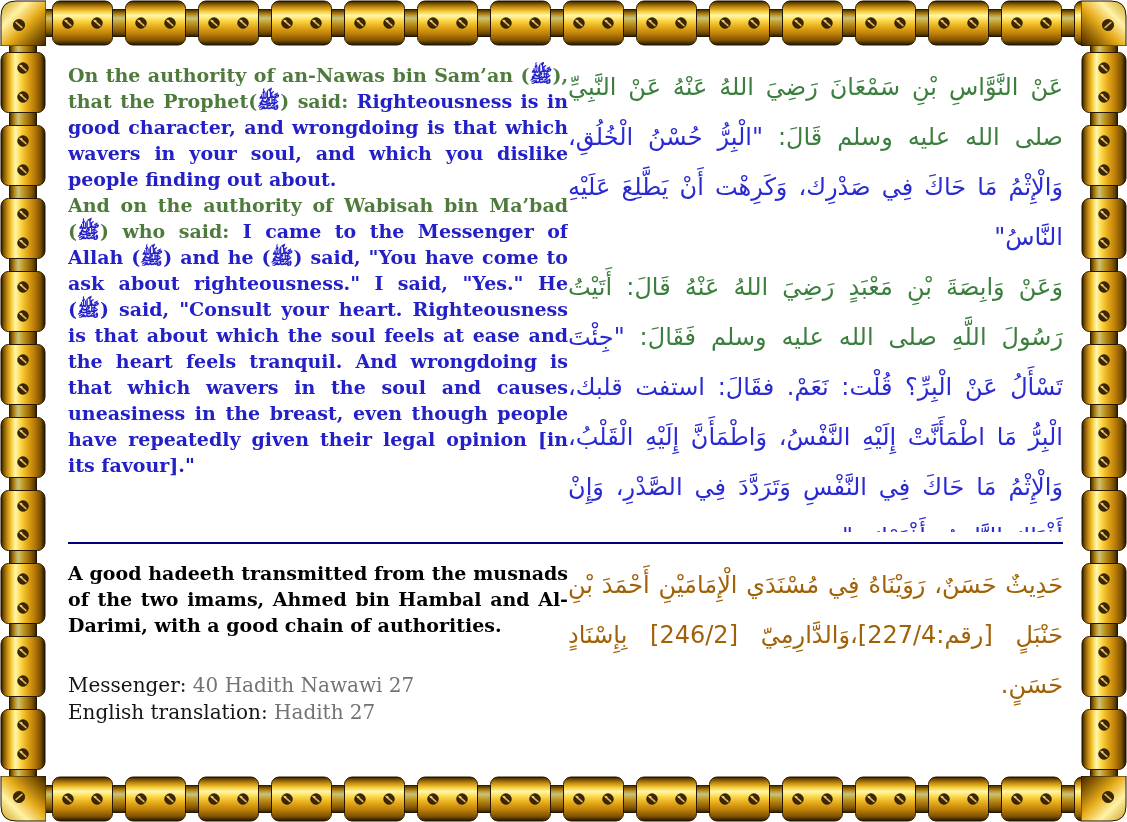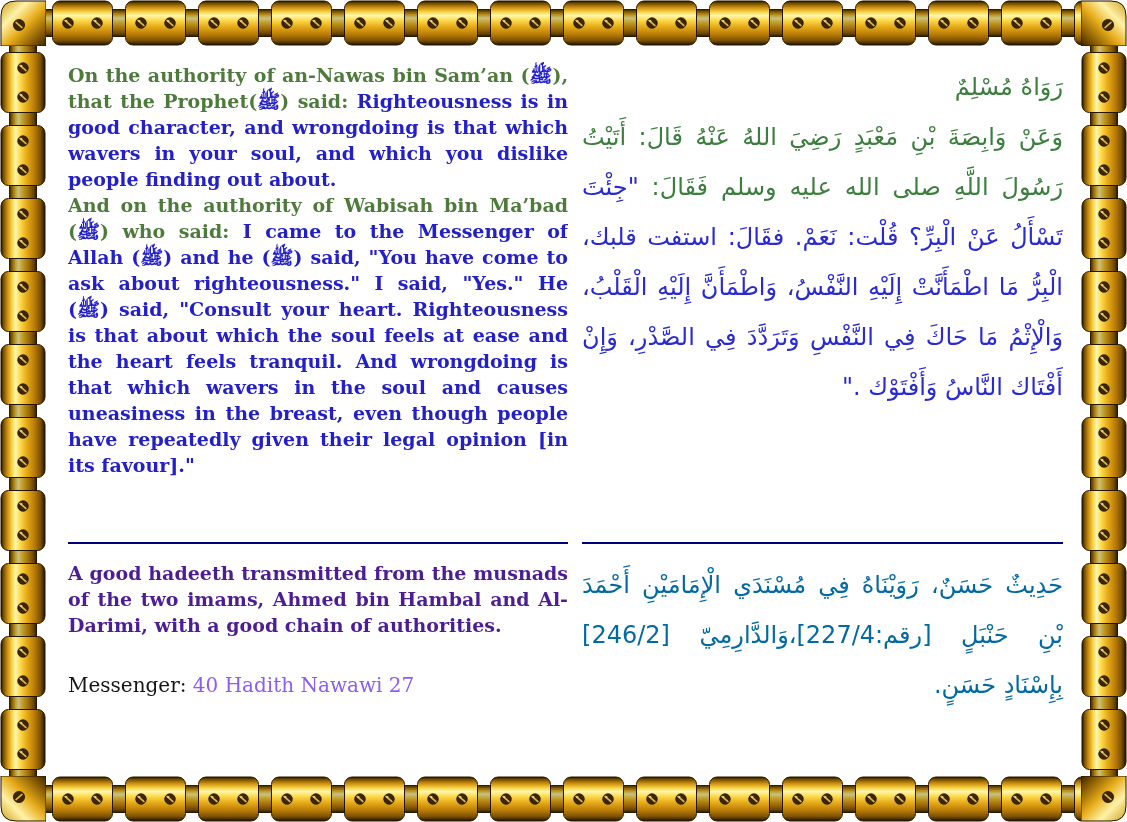--- a/index.html
+++ b/index.html
@@ -12,43 +12,43 @@
   .frame svg{display:block;}
   .corner{width:46px;height:46px;}
   .c-tr{transform:scaleX(-1);}
   .c-bl{transform:scaleY(-1);}
   .c-br{transform:scale(-1,-1);}
   .strip-h{width:100%;height:46px;}
   .strip-v{width:46px;height:100%;}
 
   
   .content{background:#ffffff;display:grid;
-           grid-template-columns:500px 1fr;column-gap:14px;
+           grid-template-columns:500px 1fr;
            padding:16px 18px 0 22px;}
   .col{min-width:0;}
   .main{height:470px;overflow:hidden;}
   .divider{border:none;border-top:2px solid #00007a;margin:10px 0 16px 0;width:100%;}
 
   
   .en{font-size:19px;line-height:26px;font-weight:bold;text-align:justify;}
   .en p{margin:0;}
   .g{color:#4e7a3b;}
   .b{color:#2420c8;}
-  .grading-en{font-size:19px;line-height:26px;font-weight:bold;text-align:justify;color:#4c1d95;}
+  .grading-en{font-size:19px;line-height:26px;font-weight:bold;text-align:justify;color:#000000;}
   .refs{margin-top:34px;font-size:20px;line-height:27px;font-weight:normal;color:#151515;}
-  .gb{color:#8b5cf6;}
+  .gb{color:#737373;}
 
   
   .ar{direction:rtl;font-family:"DejaVu Sans",sans-serif;font-size:24px;line-height:50px;
       text-align:justify;text-justify:inter-word;}
   .ar p{margin:0;}
   .ag{color:#3c7e3e;}
   .ab{color:#2a2ad2;}
   .grading-ar{font-family:"DejaVu Sans",sans-serif;direction:rtl;font-size:24px;line-height:50px;
-      text-align:justify;color:#0369a1;}
+      text-align:justify;color:#a16207;}
 </style>
 </head>
 <body>
 
 <svg width="0" height="0" style="position:absolute" aria-hidden="true">
   <defs>
     <linearGradient id="gV" x1="0" y1="0" x2="0" y2="1">
       <stop offset="0" stop-color="#1f1200"></stop>
         <stop offset=".05" stop-color="#6e4a00"></stop>
       <stop offset=".14" stop-color="#c68a10"></stop>
@@ -132,26 +132,27 @@
 
     <div class="col">
       <div class="main en">
         <p><span class="g">On the authority of an-Nawas bin Sam’an (</span><span class="b">ﷺ</span><span class="g">), that the Prophet(</span><span class="b">ﷺ</span><span class="g">) said: </span><span class="b">Righteousness is in good character, and wrongdoing is that which wavers in your soul, and which you dislike people finding out about.</span></p>
         <p><span class="g">And on the authority of Wabisah bin Ma’bad (</span><span class="b">ﷺ</span><span class="g">) who said: </span><span class="b">I came to the Messenger of Allah (ﷺ) and he (ﷺ) said, "You have come to ask about righteousness." I said, "Yes." He (ﷺ) said, "Consult your heart. Righteousness is that about which the soul feels at ease and the heart feels tranquil. And wrongdoing is that which wavers in the soul and causes uneasiness in the breast, even though people have repeatedly given their legal opinion [in its favour]."</span></p>
       </div>
       <hr class="divider">
       <div class="grading-en">A good hadeeth transmitted from the musnads of the two imams, Ahmed bin Hambal and Al- Darimi, with a good chain of authorities.</div>
       <div class="refs">
         <div><span>Messenger:</span> <span class="gb">40 Hadith Nawawi 27</span></div>
+        <div><span>English translation:</span> <span class="gb">Hadith 27</span></div>
       </div>
     </div>
 
     <div class="col">
       <div class="main ar">
-        <p class="ag">رَوَاهُ مُسْلِمٌ</p>
+        <p><span class="ag">عَنْ النَّوَّاسِ بْنِ سَمْعَانَ رَضِيَ اللهُ عَنْهُ عَنْ النَّبِيِّ صلى الله عليه وسلم قَالَ: </span><span class="ab">"الْبِرُّ حُسْنُ الْخُلُقِ، وَالْإِثْمُ مَا حَاكَ فِي صَدْرِك، وَكَرِهْت أَنْ يَطَّلِعَ عَلَيْهِ النَّاسُ"</span></p>
         <p><span class="ag">وَعَنْ وَابِصَةَ بْنِ مَعْبَدٍ رَضِيَ اللهُ عَنْهُ قَالَ: أَتَيْتُ رَسُولَ اللَّهِ صلى الله عليه وسلم فَقَالَ: </span><span class="ab">"جِئْتَ تَسْأَلُ عَنْ الْبِرِّ؟ قُلْت: نَعَمْ. فقَالَ: استفت قلبك، الْبِرُّ مَا اطْمَأَنَّتْ إِلَيْهِ النَّفْسُ، وَاطْمَأَنَّ إِلَيْهِ الْقَلْبُ، وَالْإِثْمُ مَا حَاكَ فِي النَّفْسِ وَتَرَدَّدَ فِي الصَّدْرِ، وَإِنْ أَفْتَاك النَّاسُ وَأَفْتَوْك ."</span></p>
       </div>
       <hr class="divider">
       <div class="grading-ar">حَدِيثٌ حَسَنٌ، رَوَيْنَاهُ فِي مُسْنَدَي الْإِمَامَيْنِ أَحْمَدَ بْنِ حَنْبَلٍ [رقم:227/4]،وَالدَّارِمِيّ [246/2] بِإِسْنَادٍ حَسَنٍ.</div>
     </div>
 
   </div>
 
   <svg class="strip-v">
     <rect width="46" height="100%" fill="url(#patSide)"></rect>

